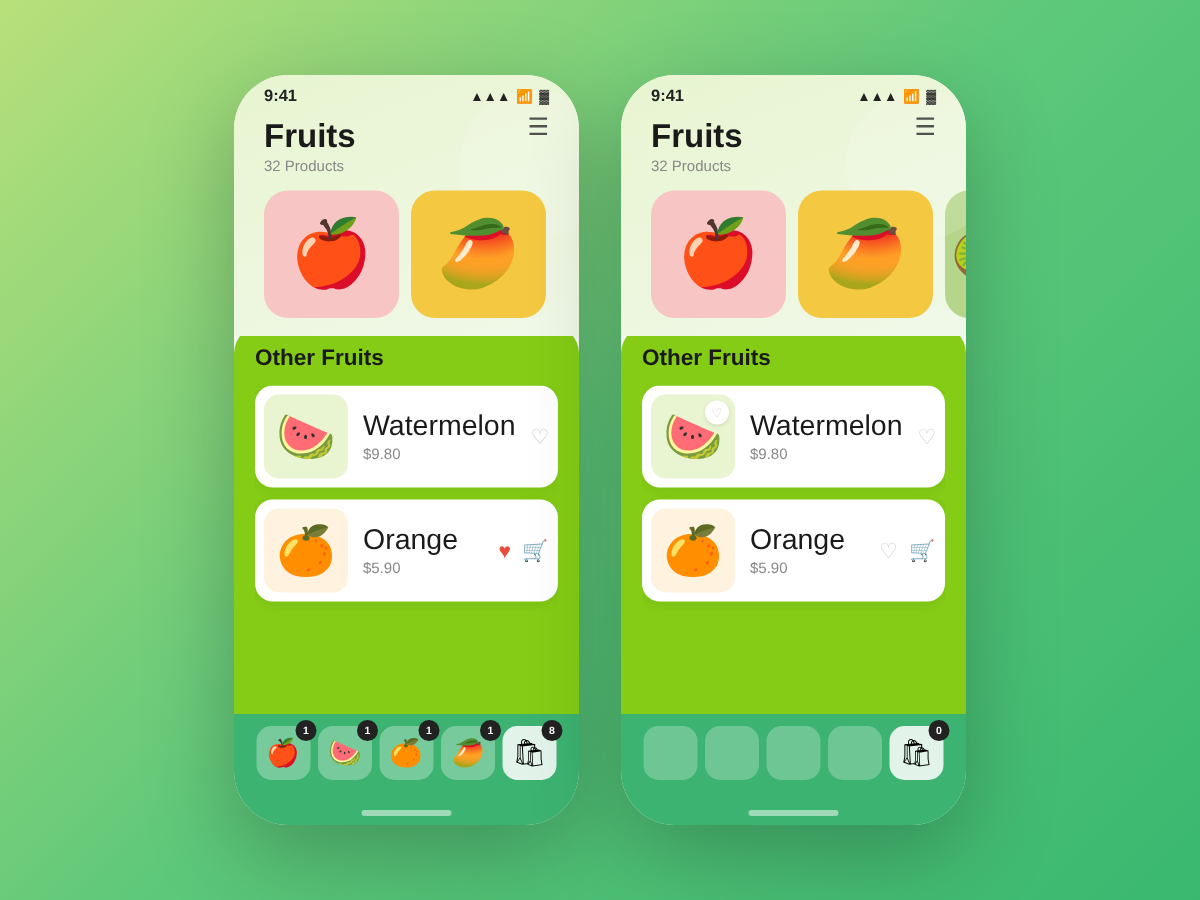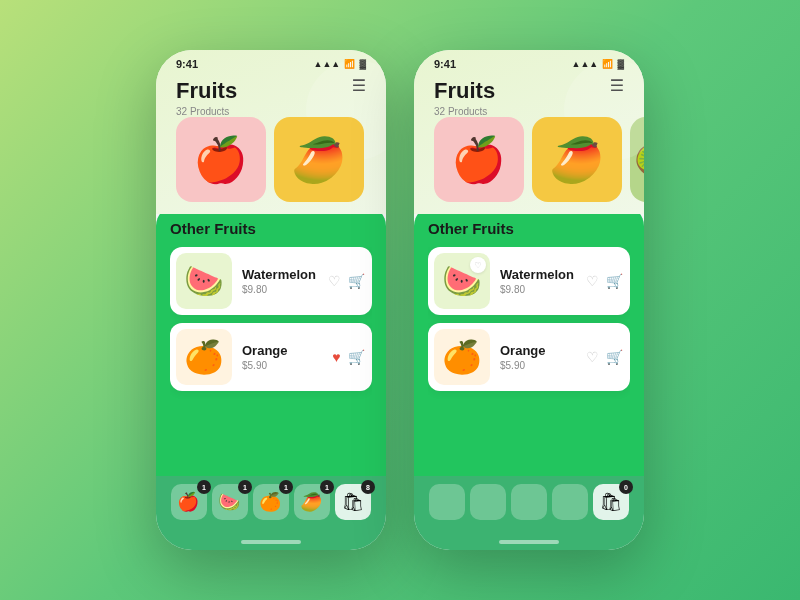--- a/index.html
+++ b/index.html
@@ -88,20 +88,21 @@
     }
     .menu-icon {
       font-size: 16px;
       color: #333;
       cursor: pointer;
       line-height: 1;
     }
     .hero-subtitle {
       font-size: 10px;
       color: #888;
+      margin-bottom: 10px;
     }
 
     
     .fruit-cards {
       display: flex;
       gap: 8px;
       overflow-x: visible;
     }
     .fruit-card {
       border-radius: 16px;
@@ -129,21 +130,21 @@
       height: 85px;
       background: #b5d68a;
       flex-shrink: 0;
       display: flex;
       align-items: center;
       overflow: hidden;
     }
 
     
     .main-area {
-      background: #22c55e;
+      background: #84cc16;
       flex: 1;
       border-radius: 20px 20px 0 0;
       padding: 14px 14px 0;
       margin-top: -8px;
       display: flex;
       flex-direction: column;
       overflow: hidden;
     }
     .section-title {
       font-size: 15px;
@@ -180,22 +181,22 @@
       flex-shrink: 0;
       overflow: hidden;
     }
     .fruit-item-img.watermelon-bg { background: #e8f5d0; }
     .fruit-item-img.orange-bg { background: #fff3e0; }
 
     .fruit-item-info {
       flex: 1;
     }
     .fruit-item-name {
-      font-size: 13px;
-      font-weight: 700;
+      font-size: 19px;
+      font-weight: 400;
       color: #1a1a1a;
     }
     .fruit-item-price {
       font-size: 10px;
       color: #888;
       margin-top: 2px;
     }
     .fruit-item-actions {
       display: flex;
       gap: 8px;

